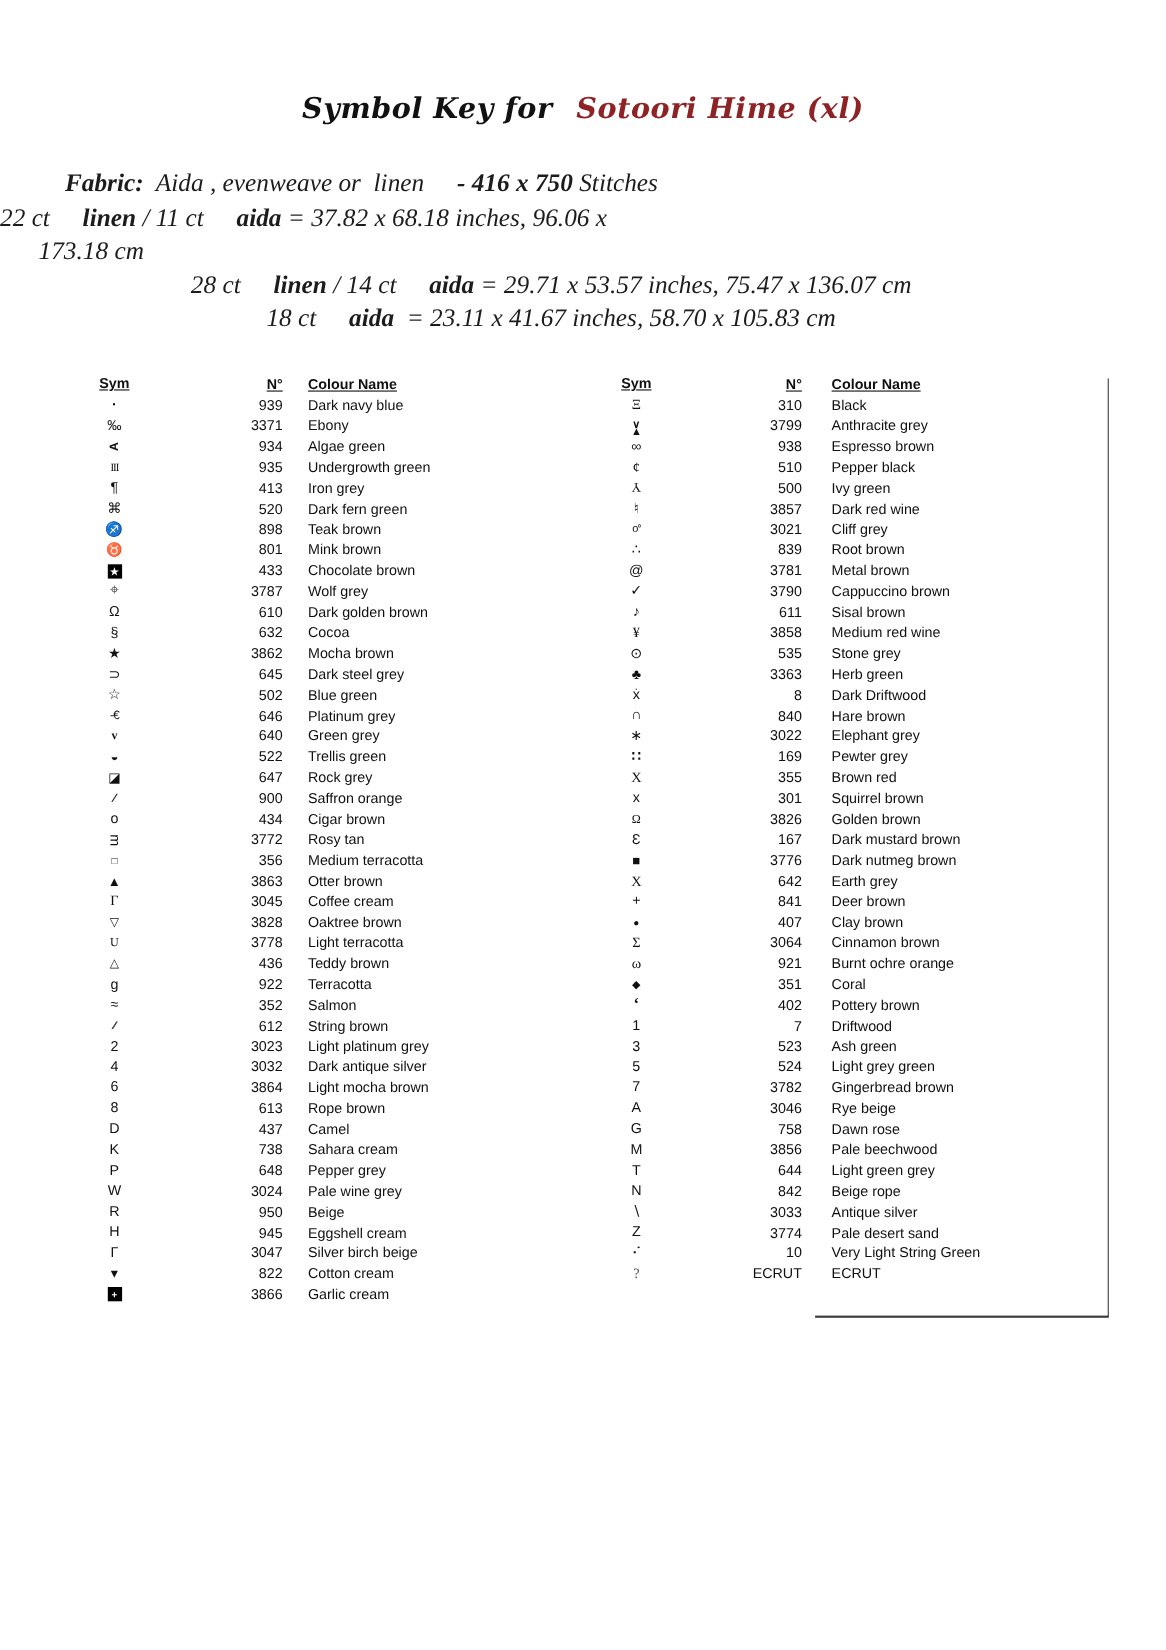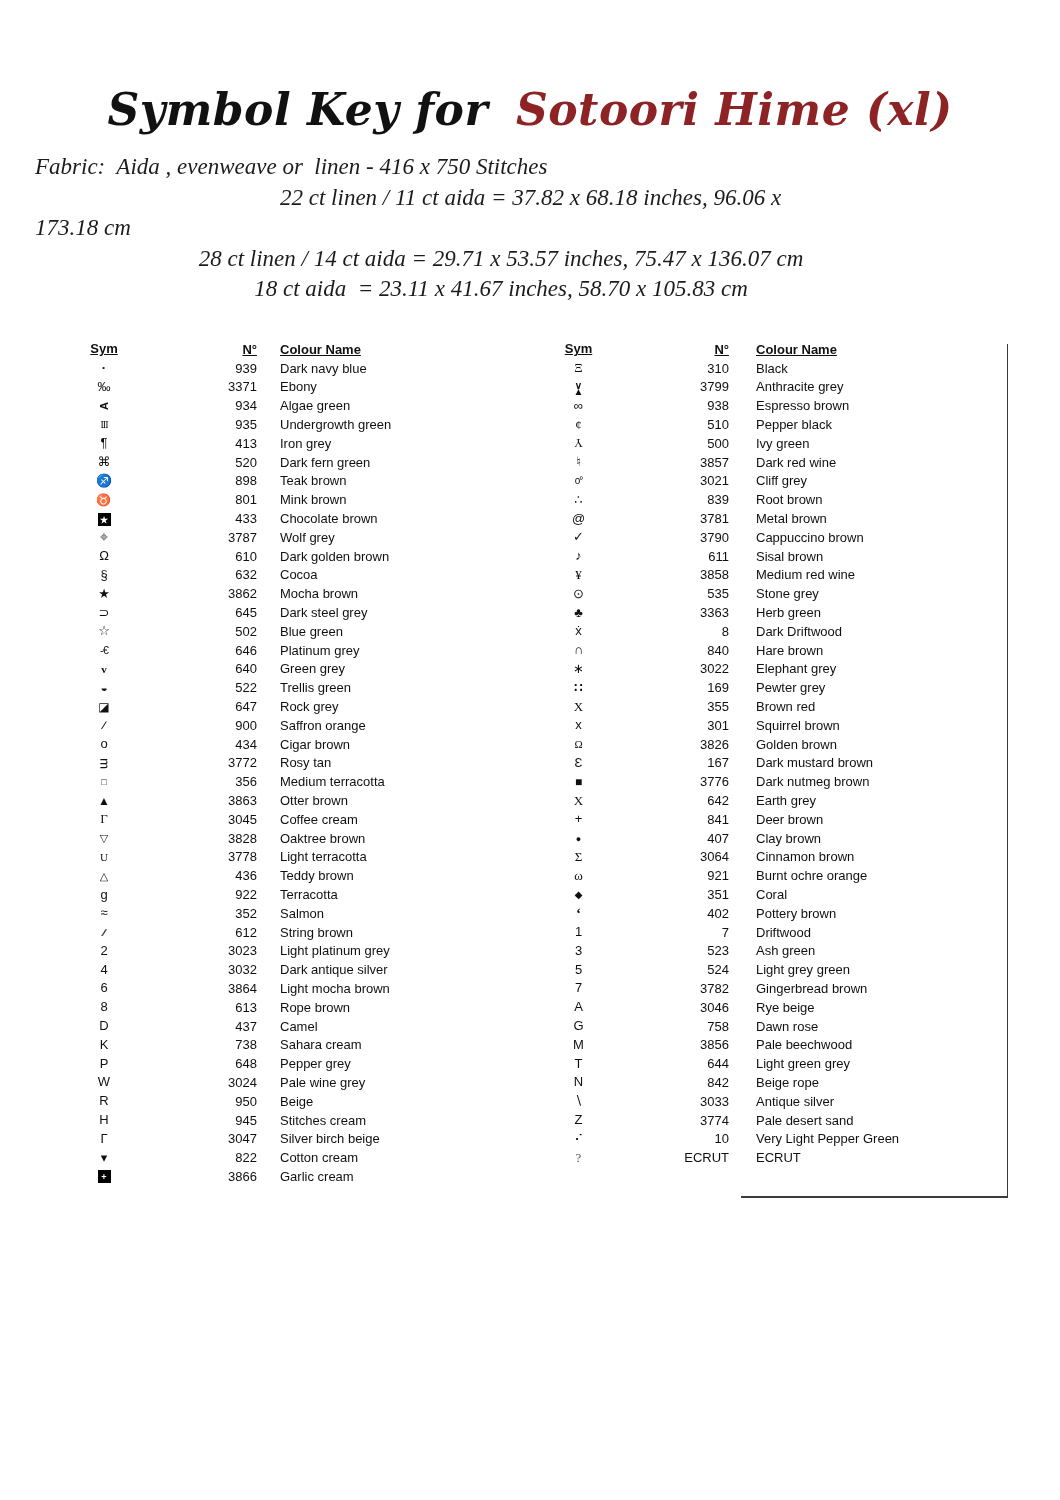--- a/index.html
+++ b/index.html
@@ -1,27 +1,27 @@
 <!DOCTYPE html>
 <html><head>
 <meta charset="utf-8">
 <style>
   html,body{margin:0;padding:0;background:#fff;}
   body{width:1060px;height:1500px;position:relative;font-family:"Liberation Sans",sans-serif;color:#111;overflow:hidden;}
 
   .title{position:absolute;top:84px;left:0;width:1060px;text-align:center;
          font-family:"DejaVu Serif",serif;font-style:italic;font-weight:bold;
-         font-size:44px;white-space:pre;letter-spacing:.5px;}
+         font-size:26px;white-space:pre;letter-spacing:.5px;}
   .title .red{margin-left:12px;}
 
   .fabric{position:absolute;top:152px;left:0;width:1002px;
           font-family:"Liberation Serif",serif;font-style:italic;font-size:23px;color:#1c1c1c;}
   .fline{height:30.5px;line-height:30.5px;white-space:pre;}
   .fline.r{text-align:center;}
-  .fline .b{font-weight:normal;}
+  .fline .b{font-weight:bold;margin-left:24px;}
 
   .coltable{position:absolute;top:340px;display:grid;grid-auto-rows:18.8px;
             align-items:center;font-size:13px;color:#101010;}
   #ltable{left:78px;grid-template-columns:52px 127px 285px;}
   #rtable{left:556px;grid-template-columns:45px 128px 285px;}
   .hd{font-weight:bold;text-decoration:underline;}
   .c-sym{text-align:center;line-height:14px;}
   .c-num{text-align:right;}
   .c-name{padding-left:23px;white-space:nowrap;}
   #rtable .c-name{padding-left:27px;}
@@ -42,21 +42,21 @@
   .vrule{position:absolute;left:1007px;top:344px;width:1px;height:853px;background:#3c3c3c;}
   .hrule{position:absolute;left:741px;top:1196px;width:267px;height:2px;background:#3c3c3c;}
 </style>
 </head>
 <body>
 
 <div class="title"><span>Symbol Key for </span><span class="red" style="color: rgb(142, 35, 38);">Sotoori Hime (xl)</span></div>
 
 <div class="fabric" id="fabric">
     <div class="fline" style="padding-left: 35px;"><span class="b">Fabric:</span><span class="">  Aida , evenweave or  linen </span><span class="b">- 416 x 750</span><span class=""> Stitches</span></div>
-    <div class="fline" style="padding-left: 280px;"><span class="">22 ct </span><span class="b">linen</span><span class=""> / 11 ct </span><span class="b">aida</span><span class=""> = 37.82 x 68.18 inches, 96.06 x</span></div>
+    <div class="fline" style=""><span class="">22 ct </span><span class="b">linen</span><span class=""> / 11 ct </span><span class="b">aida</span><span class=""> = 37.82 x 68.18 inches, 96.06 x</span></div>
     <div class="fline" style="padding-left: 35px;"><span class="">173.18 cm</span></div>
     <div class="fline r"><span class="">28 ct </span><span class="b">linen</span><span class=""> / 14 ct </span><span class="b">aida</span><span class=""> = 29.71 x 53.57 inches, 75.47 x 136.07 cm</span></div>
     <div class="fline r"><span class="">18 ct </span><span class="b">aida</span><span class="">  = 23.11 x 41.67 inches, 58.70 x 105.83 cm</span></div>
   </div>
 
 <div class="coltable" id="ltable">
     <span class="c-sym hd">Sym</span>
     <span class="c-num hd">N°</span>
     <span class="c-name"><span class="hd">Colour Name</span></span>
     <span class="c-sym"><span class="sym b">·</span></span>
@@ -174,21 +174,21 @@
     <span class="c-num">648</span>
     <span class="c-name">Pepper grey</span>
     <span class="c-sym"><span class="sym ">W</span></span>
     <span class="c-num">3024</span>
     <span class="c-name">Pale wine grey</span>
     <span class="c-sym"><span class="sym ">R</span></span>
     <span class="c-num">950</span>
     <span class="c-name">Beige</span>
     <span class="c-sym"><span class="sym ">H</span></span>
     <span class="c-num">945</span>
-    <span class="c-name">Stitches cream</span>
+    <span class="c-name">Eggshell cream</span>
     <span class="c-sym"><span class="sym ">Γ</span></span>
     <span class="c-num">3047</span>
     <span class="c-name">Silver birch beige</span>
     <span class="c-sym"><span class="sym ">▾</span></span>
     <span class="c-num">822</span>
     <span class="c-name">Cotton cream</span>
     <span class="c-sym"><span class="sym inv">+</span></span>
     <span class="c-num">3866</span>
     <span class="c-name">Garlic cream</span>
   </div>
@@ -317,20 +317,20 @@
     <span class="c-num">842</span>
     <span class="c-name">Beige rope</span>
     <span class="c-sym"><span class="sym ">∖</span></span>
     <span class="c-num">3033</span>
     <span class="c-name">Antique silver</span>
     <span class="c-sym"><span class="sym ">Z</span></span>
     <span class="c-num">3774</span>
     <span class="c-name">Pale desert sand</span>
     <span class="c-sym"><span class="sym t1 b">·˙</span></span>
     <span class="c-num">10</span>
-    <span class="c-name">Very Light Pepper Green</span>
+    <span class="c-name">Very Light String Green</span>
     <span class="c-sym"><span class="sym serif grey">?</span></span>
     <span class="c-num">ECRUT</span>
     <span class="c-name">ECRUT</span>
   </div>
 
 <div class="vrule"></div>
 <div class="hrule"></div>
 
 </body></html>

